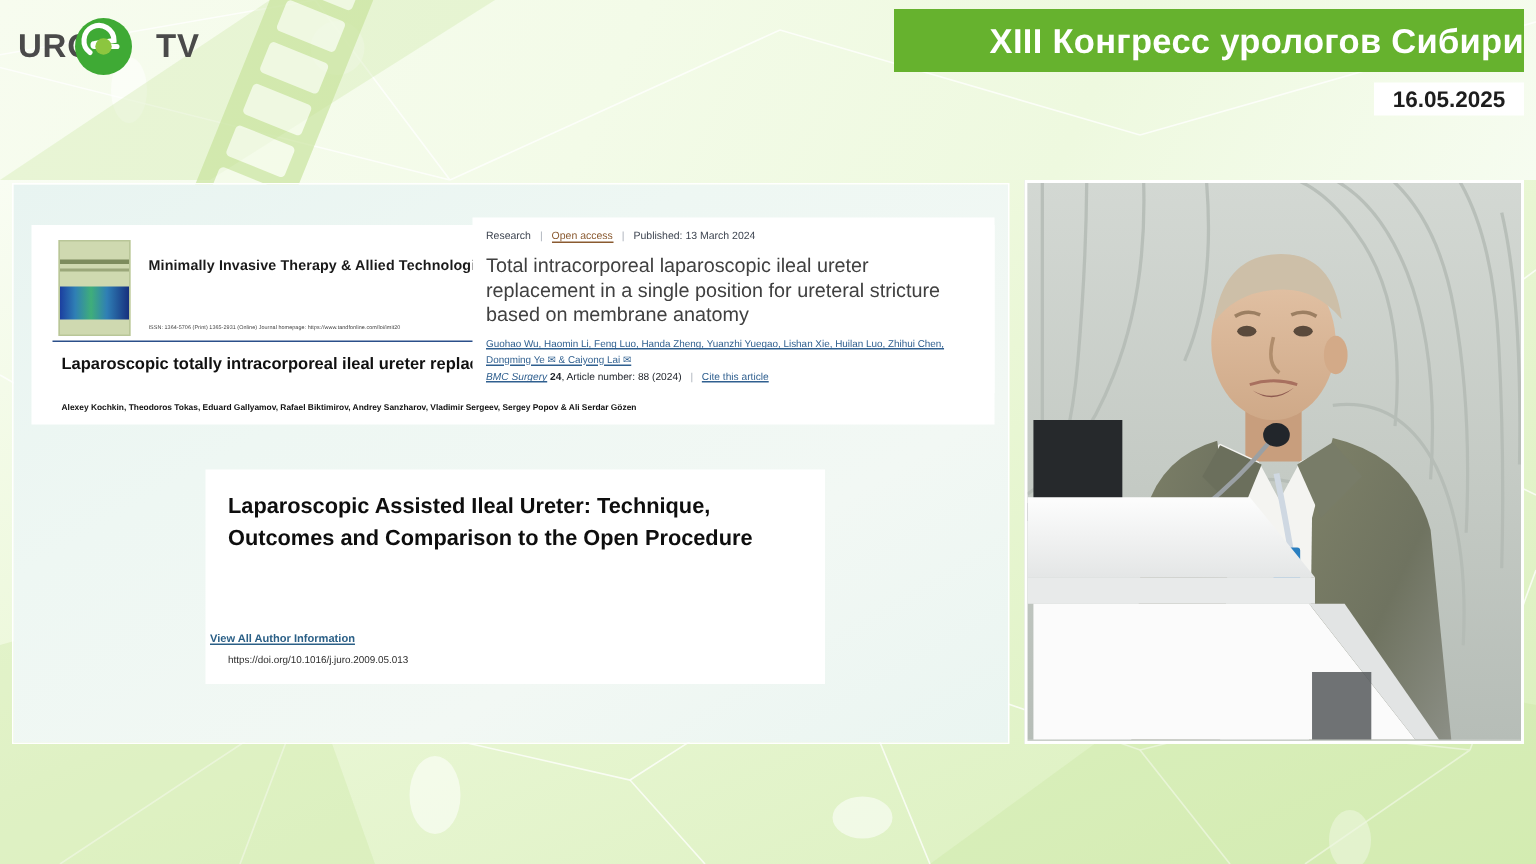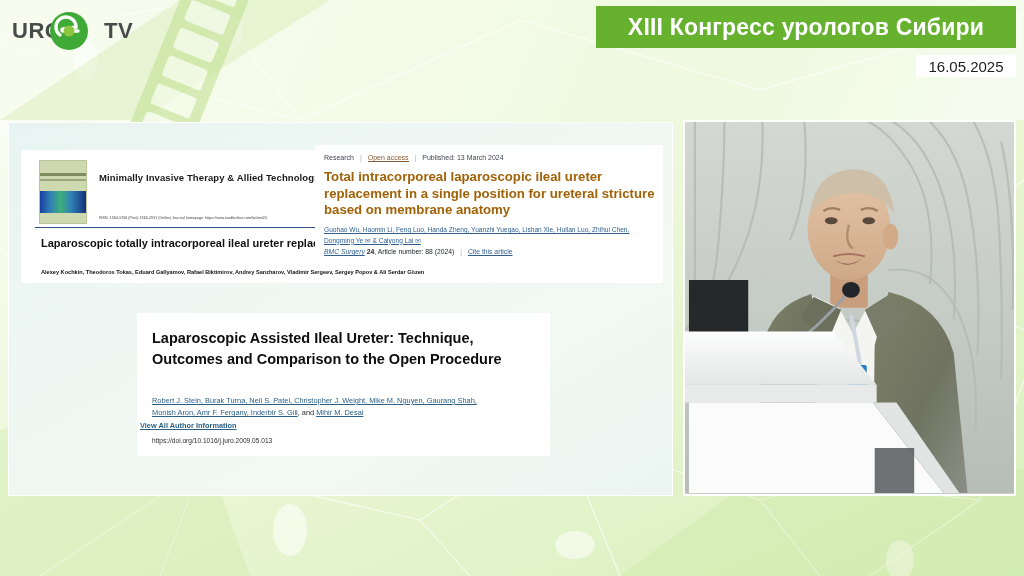--- a/index.html
+++ b/index.html
@@ -25,31 +25,31 @@
     transform: rotate(22deg); transform-origin: top left;
     border-radius:2px;
   }
   .filmstrip i {
     position:absolute; left:11px; width:42px; height:22px;
     background:#f4fbe9; border-radius:3px;
   }
   
   .congress-banner {
     position:absolute; left:596px; top:6px; width:420px; height:42px;
-    background:#66b22e; display:flex; align-items:center; justify-content:center;
+    background:#66b22e; display:flex; align-items:center; justify-content:flex-end;
   }
   .congress-banner span {
     color:#ffffff; font-size:23px; font-weight:bold; letter-spacing:.2px;
     white-space:nowrap;
   }
   .date-badge {
     position:absolute; left:916px; top:55px; width:100px; height:22px;
     background:#ffffff; display:flex; align-items:center; justify-content:center;
   }
-  .date-badge span { color:#1d1d1d; font-size:15px; font-weight:normal; }
+  .date-badge span { color:#1d1d1d; font-size:15px; font-weight:bold; }
   
   .logo { position:absolute; left:8px; top:8px; width:120px; height:40px; }
   .logo-text { position:absolute; font-weight:bold; color:#4a4a4a; font-size:22px; letter-spacing:.5px; }
   .logo-uro { left:4px; top:10px; }
   .logo-tv  { left:96px; top:10px; }
   .logo-mark {
     position:absolute; left:42px; top:4px; width:38px; height:38px;
     border-radius:50%; background:#3faa35;
   }
   
@@ -93,21 +93,21 @@
     position:absolute; left:20px; top:118px; right:40px; font-size:5.6px; font-weight:bold;
     color:#111111; line-height:1.55;
   }
   
   .card2 { left:306px; top:22px; width:348px; height:117px; }
   .bmc-meta { position:absolute; left:9px; top:9px; font-size:7px; color:#3d4450; white-space:nowrap; }
   .bmc-meta .sep { color:#aab0ba; margin:0 4px; }
   .bmc-meta .oa { color:#8a5a30; border-bottom:1px solid #8a5a30; }
   .bmc-title {
     position:absolute; left:9px; top:24px; right:8px;
-    font-size:13.2px; font-weight:bold; color:#a16207; line-height:1.25;
+    font-size:13.2px; font-weight:normal; color:#404040; line-height:1.25;
   }
   .bmc-authors {
     position:absolute; left:9px; top:80px; right:8px;
     font-size:6.6px; color:#2f5f8f; line-height:1.6;
   }
   .bmc-authors u { text-decoration: underline; }
   .bmc-cite { position:absolute; left:9px; top:103px; font-size:6.8px; color:#1b1f26; white-space:nowrap; }
   .bmc-cite i { font-style:italic; color:#2f5f8f; text-decoration:underline; }
   .bmc-cite b { font-weight:bold; }
   .bmc-cite a { color:#2f5f8f; text-decoration:underline; }
@@ -238,24 +238,20 @@
         <i>BMC Surgery</i>
         <b>24</b>,
         <span>Article number: 88 (2024)</span>
         <span class="sep">|</span>
         <a>Cite this article</a>
       </div>
     </div>
 
     <div class="card card3">
       <div class="ju-title">Laparoscopic Assisted Ileal Ureter: Technique, Outcomes and Comparison to the Open Procedure</div>
-      <div class="ju-authors">
-        <u>Robert J. Stein, Burak Turna, Neil S. Patel, Christopher J. Weight, Mike M. Nguyen, Gaurang Shah,</u><br>
-        <u>Monish Aron, Amr F. Fergany, Inderbir S. Gill</u><span class="plain">, and </span><u>Mihir M. Desai</u>
-      </div>
       <div class="ju-viewall">View All Author Information</div>
       <div class="ju-doi">https://doi.org/10.1016/j.juro.2009.05.013</div>
     </div>
   </div>
 
   <div class="photo">
     <svg class="ph-svg" viewBox="0 0 333 376" preserveAspectRatio="xMidYMid slice">
       <defs>
         <linearGradient id="wall" x1="0" y1="0" x2="0" y2="1">
           <stop offset="0%" stop-color="#d3d8d3"></stop>

